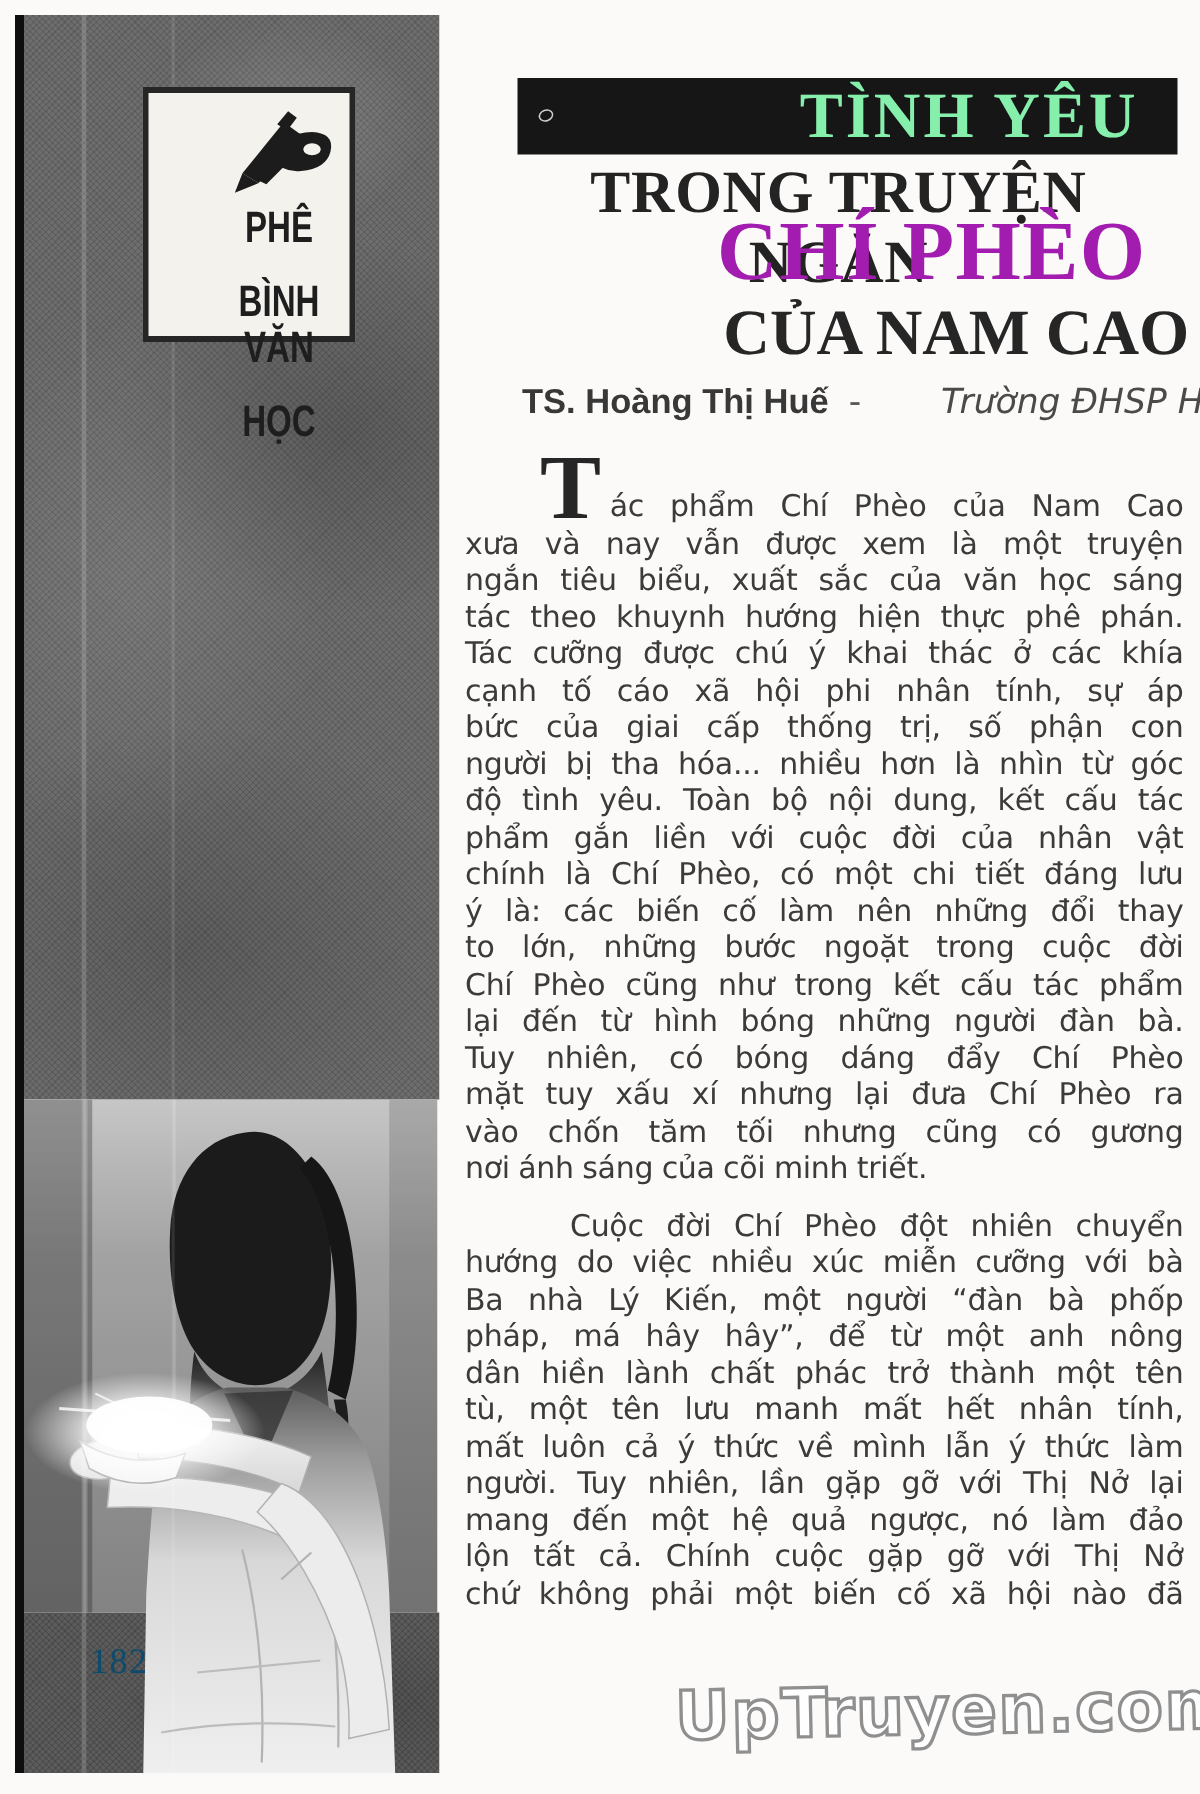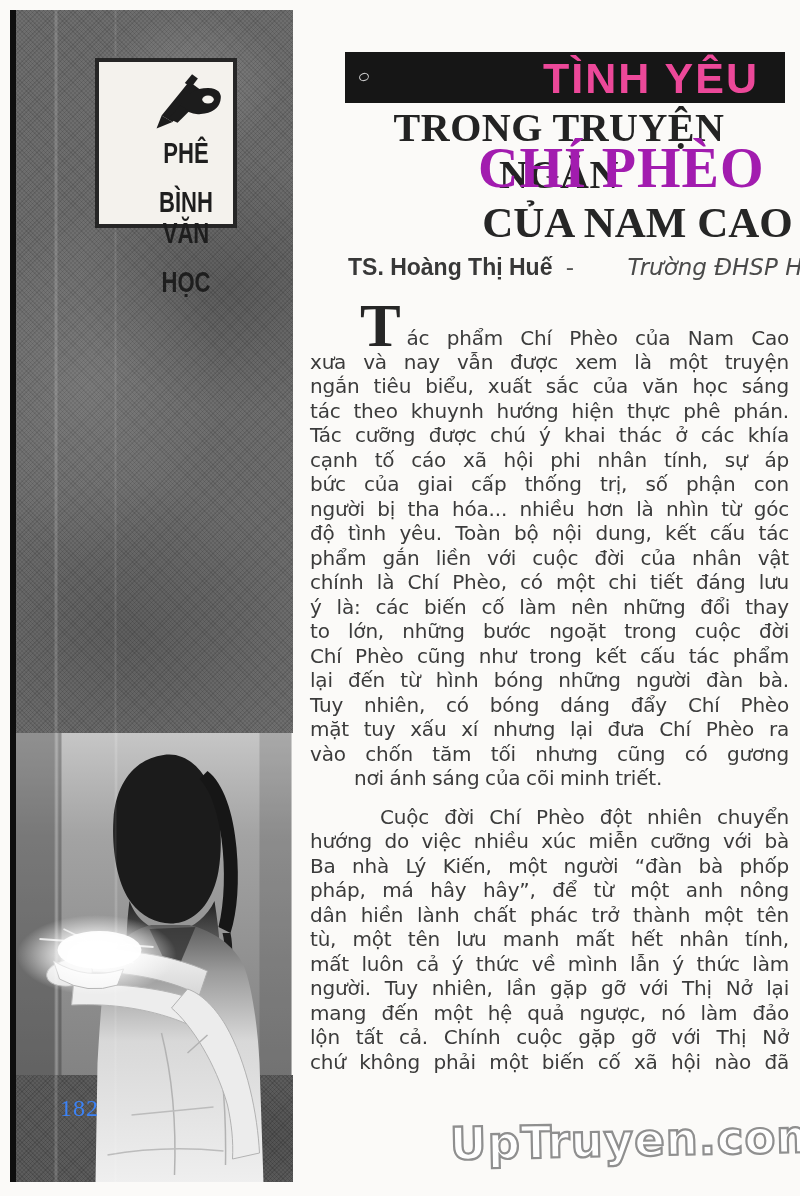--- a/index.html
+++ b/index.html
@@ -28,46 +28,46 @@
   .badge-text{font-family:"Liberation Sans","DejaVu Sans",sans-serif;font-weight:bold;color:#1e1e1e;
     font-size:24px;line-height:40px;transform:scale(.92,1.22);transform-origin:50% 30%;}
   .side-illu{position:absolute;left:0;top:723px;width:283px;height:450px;z-index:3;}
   .side-strip{position:absolute;left:0;top:1065px;width:283px;height:107px;z-index:2;
     background:
       radial-gradient(ellipse 180px 80px at 70% 60%,rgba(0,0,0,.18),transparent 75%),
       repeating-linear-gradient(45deg,rgba(0,0,0,.12) 0 1px,transparent 1px 3px),
       repeating-linear-gradient(-45deg,rgba(0,0,0,.12) 0 1px,transparent 1px 3px),
       #5c5c5c;}
   .page-number{position:absolute;left:50px;top:1085px;z-index:8;
-    font-family:"Liberation Serif","DejaVu Serif",serif;font-size:24px;color:#3b82f6;letter-spacing:1px;}
+    font-family:"Liberation Serif","DejaVu Serif",serif;font-size:24px;color:#0c4a6e;letter-spacing:1px;}
 
   
   .title-bar{position:absolute;left:345px;top:52px;width:440px;height:51px;background:#161616;z-index:2;}
-  .title-bar-text{position:absolute;right:26px;top:0;line-height:52px;font-family:Liberation Sans, sans-serif;
-    font-weight:bold;font-size:43px;color:#ec4899;letter-spacing:2px;}
+  .title-bar-text{position:absolute;right:26px;top:0;line-height:52px;font-family:Liberation Serif, serif;
+    font-weight:bold;font-size:43px;color:#86efac;letter-spacing:2px;}
   .speck{position:absolute;left:14px;top:21px;width:8px;height:6px;border:1px solid #cfcfcf;border-radius:50%;transform:rotate(-20deg);}
   .title-l2{position:absolute;left:330px;top:104px;width:458px;text-align:center;
     font-family:"Liberation Serif","DejaVu Serif",serif;font-weight:bold;font-size:40px;color:#232323;letter-spacing:.5px;}
   .title-l3{position:absolute;left:478px;top:136px;width:322px;text-align:left;
     font-family:"Liberation Serif","DejaVu Serif",serif;font-weight:bold;font-size:56px;color:#a21caf;letter-spacing:1px;}
   .title-l4{position:absolute;left:470px;top:198px;width:335px;text-align:center;
     font-family:"Liberation Serif","DejaVu Serif",serif;font-weight:bold;font-size:43px;color:#262626;}
   .byline{position:absolute;left:348px;top:254px;font-size:23px;white-space:nowrap;}
   .byline .author{font-family:"Liberation Sans","DejaVu Sans",sans-serif;font-weight:bold;color:#383838;}
   .byline .sep{color:#555;margin:0 6px;}
   .byline .affil{font-style:italic;color:#4a4a4a;margin-left:40px;}
 
   
   .article-body{position:absolute;left:310px;top:325px;width:479px;
     font-size:20px;line-height:24.5px;color:#3b3b3b;letter-spacing:-.2px;word-spacing:-.5px;}
   .line{text-align:justify;text-align-last:justify;height:24.5px;}
   .first-line{padding-left:50px;text-align:justify;text-align-last:justify;height:24.5px;}
   .dropcap{font-family:"Liberation Serif","DejaVu Serif",serif;font-weight:bold;font-size:61px;
     line-height:0;color:#262626;margin-right:6px;position:relative;top:1px;}
-  #p1-rest .line:last-child{text-align-last:left;margin-left:44px;}
+  #p1-rest .line:last-child{text-align-last:left;}
   #p2{margin-top:14px;}
   #p2 .line:first-child{padding-left:70px;}
 
   
   .watermark{position:absolute;left:450px;top:1114px;width:345px;text-align:center;transform:rotate(-1.2deg);
     font-family:"DejaVu Sans",sans-serif;font-weight:bold;font-size:45px;letter-spacing:1px;
     color:#fefefe;-webkit-text-stroke:2.2px #8f8f8f;text-shadow:0 0 1px #aaa;}
 </style>
 </head>
 <body>

